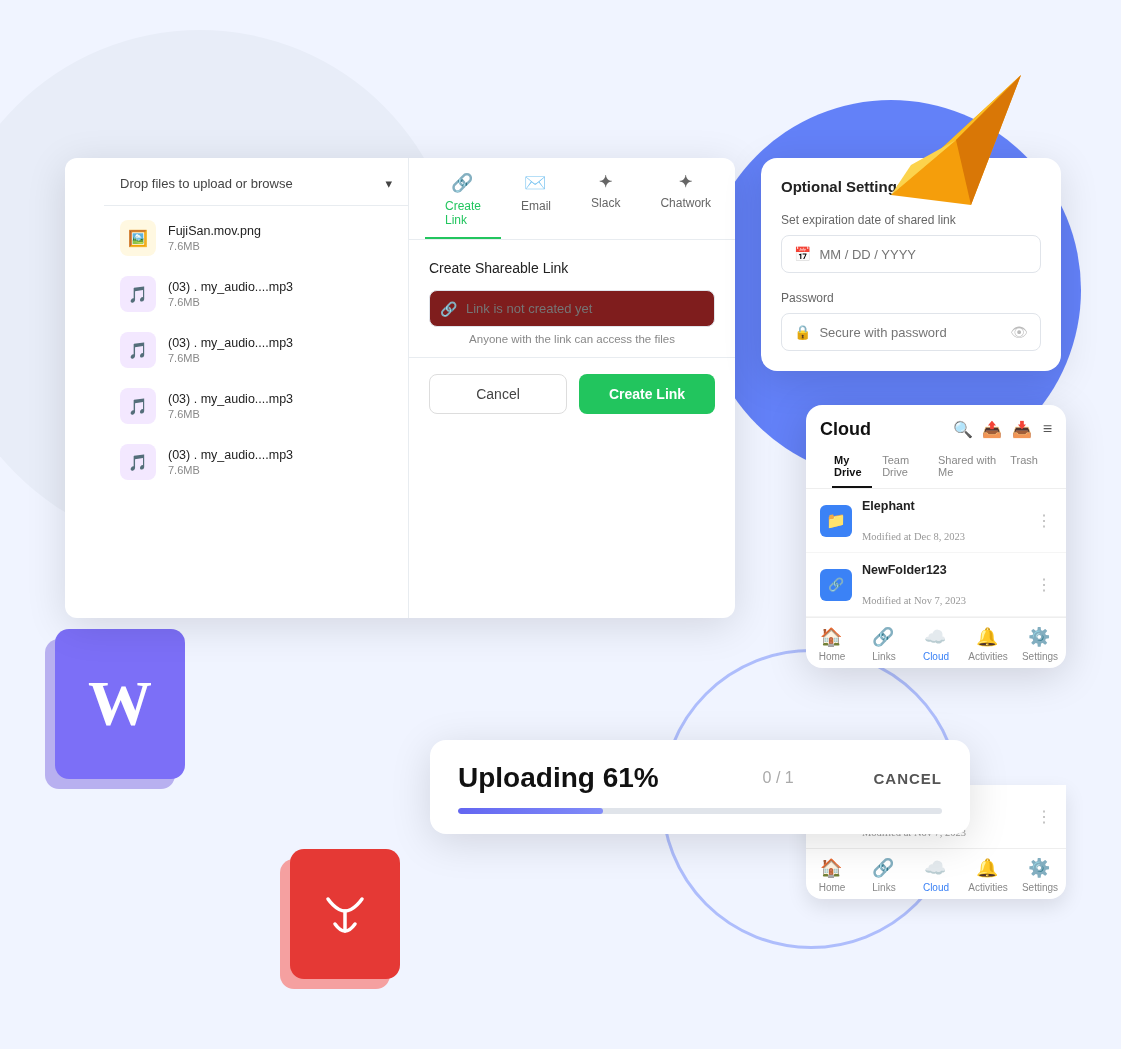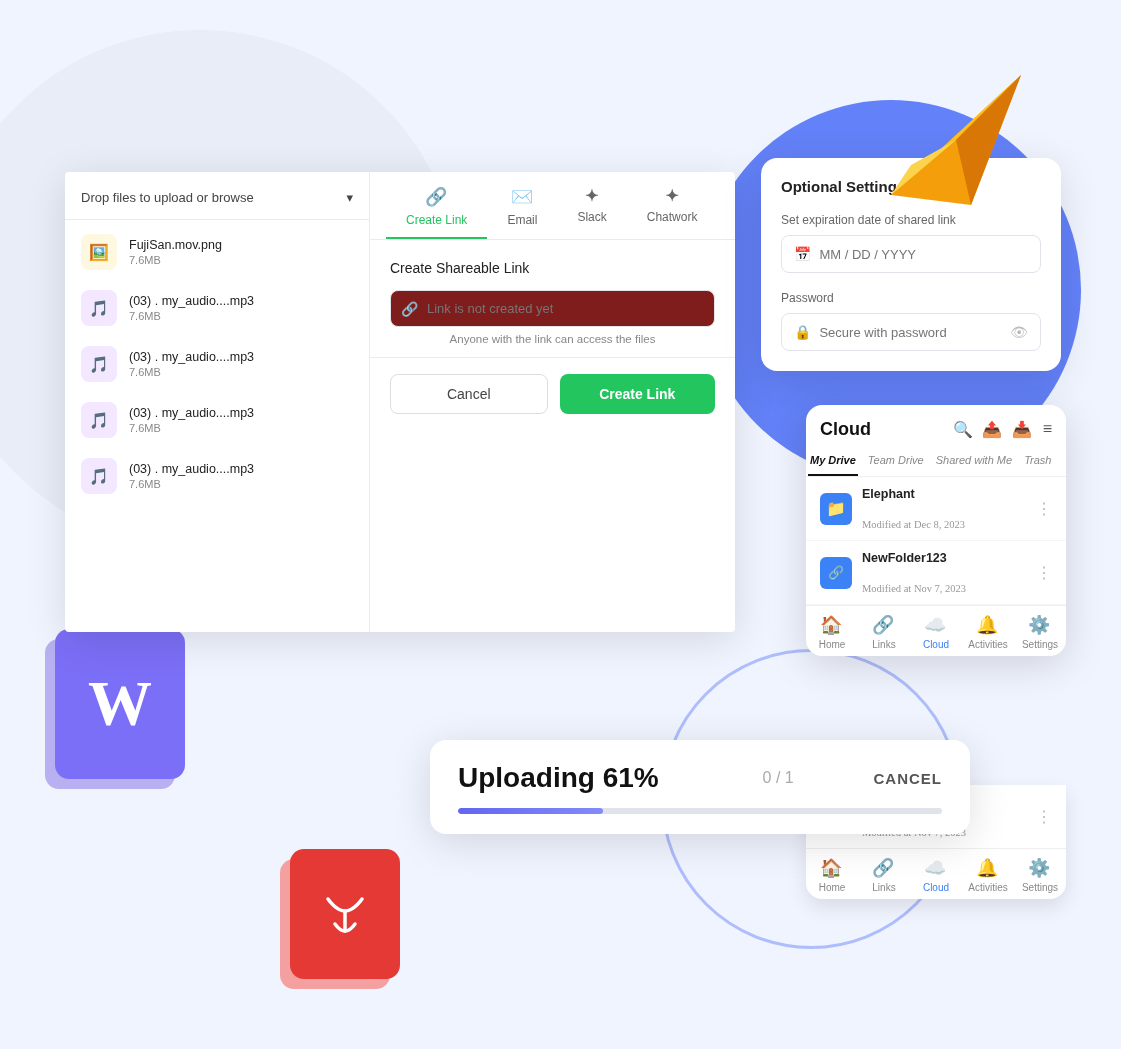--- a/index.html
+++ b/index.html
@@ -116,28 +116,29 @@
       width: 110px;
       height: 130px;
       background: #f5a0a0;
       border-radius: 14px;
       z-index: -1;
     }
 
     
     .main-panel {
       position: absolute;
-      top: 172px;
+      top: 158px;
       left: 65px;
       width: 670px;
       background: white;
-      border-radius: 4px;
+      border-radius: 12px;
       box-shadow: 0 8px 40px rgba(0,0,0,0.12);
       z-index: 5;
       overflow: hidden;
+      padding-left: 39px;
     }
 
     
     .file-sidebar {
       width: 305px;
       border-right: 1px solid #e8ecf0;
       padding: 0;
       float: left;
       min-height: 460px;
     }
@@ -352,24 +353,23 @@
     .cloud-header {
       display: flex;
       align-items: center;
       justify-content: space-between;
       padding: 14px 14px 8px;
     }
     .cloud-title { font-size: 18px; font-weight: 800; color: #111; }
     .cloud-icons { display: flex; gap: 10px; color: #555; font-size: 16px; }
     .cloud-tabs {
       display: flex;
-      padding: 0 2px;
+      padding: 0 26px;
       border-bottom: 1px solid #eee;
       gap: 8px;
-      font-style: italic;
     }
     .cloud-tab {
       font-size: 11px;
       color: #888;
       padding: 6px 2px 8px;
       cursor: pointer;
       border-bottom: 2px solid transparent;
     }
     .cloud-tab.active {
       color: #111;

